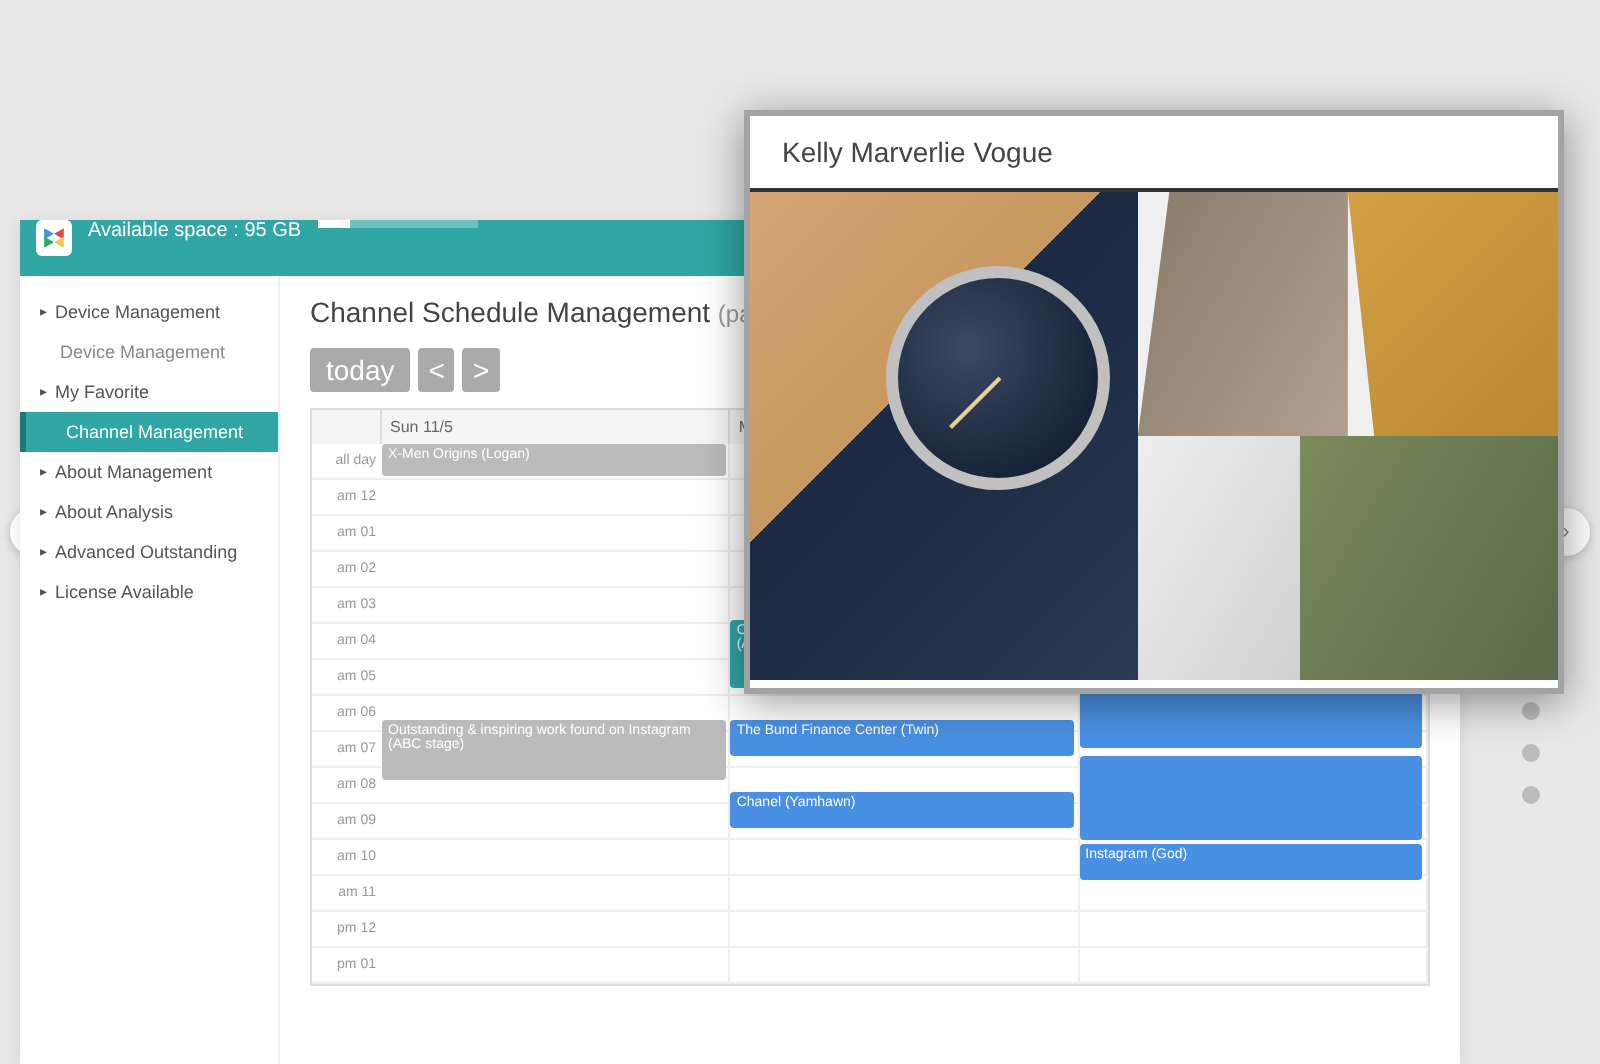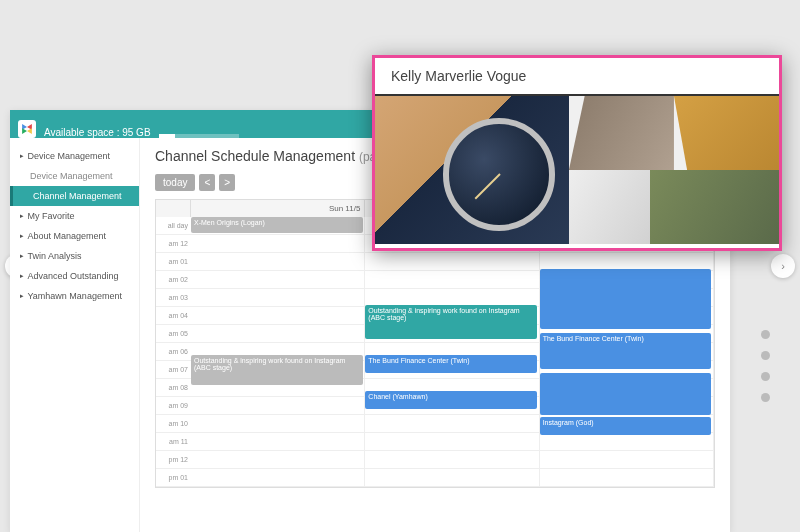--- a/index.html
+++ b/index.html
@@ -1,49 +1,49 @@
 <!DOCTYPE html>
 <html><head>
 <meta charset="utf-8">
 <style>
 *{margin:0;padding:0;box-sizing:border-box;font-family:Arial,sans-serif}
 body{background:#e8e8e8;width:800px;height:532px;overflow:hidden;position:relative}
 .app-window{position:absolute;left:10px;top:110px;width:720px;height:422px;background:#fff;box-shadow:0 2px 8px rgba(0,0,0,0.1)}
-.top-bar{height:28px;background:#30a7a4;display:flex;align-items:flex-end;padding:0 8px;color:#fff;font-size:10px}
+.top-bar{height:28px;background:#30a7a4;display:flex;align-items:flex-start;padding:0 8px;color:#fff;font-size:10px}
 .logo{width:18px;height:18px;background:#fff;border-radius:3px;margin-right:8px;display:flex;align-items:center;justify-content:center}
 .logo svg{width:14px;height:14px}
 .space-bar{width:80px;height:4px;background:rgba(255,255,255,0.3);margin-left:8px;position:relative}
 .space-bar::after{content:'';position:absolute;left:0;top:0;width:20%;height:100%;background:#fff}
 .main{display:flex;height:calc(100% - 28px)}
 .sidebar{width:130px;border-right:1px solid #eee;padding:8px 0;font-size:9px}
 .nav-item{padding:5px 10px;color:#555;cursor:pointer;display:flex;align-items:center}
 .nav-item.sub{padding-left:20px;color:#888}
 .nav-item.active{background:#30a7a4;color:#fff;border-left:3px solid #1a7a78}
 .nav-item .arrow{margin-right:4px;font-size:7px}
 .content{flex:1;padding:10px 15px;overflow:hidden}
 .page-title{font-size:14px;color:#444;margin-bottom:10px}
 .page-title .subtitle{color:#999;font-size:12px}
 .toolbar{display:flex;gap:4px;margin-bottom:8px}
-.btn{background:#aaa;color:#fff;border:none;padding:3px 8px;font-size:10px;cursor:pointer;border-radius:2px}
+.btn{background:#aaa;color:#fff;border:none;padding:3px 8px;font-size:14px;cursor:pointer;border-radius:2px}
 .btn.sm{padding:3px 5px}
 .calendar{border:1px solid #ddd;font-size:8px}
 .cal-header{display:flex;background:#f5f5f5}
 .cal-time-col{width:35px;border-right:1px solid #ddd}
-.cal-day-col{flex:1;border-right:1px solid #ddd;text-align:right;padding:4px;color:#666}
+.cal-day-col{flex:1;border-right:1px solid #ddd;text-align:left;padding:4px;color:#666}
 .cal-body{display:flex;position:relative}
 .cal-times{width:35px}
 .cal-time{height:18px;border-bottom:1px solid #eee;text-align:right;padding-right:3px;color:#999;font-size:7px;line-height:18px}
 .cal-grid{flex:1;display:flex;position:relative}
 .cal-grid-col{flex:1;border-right:1px solid #eee}
 .cal-grid-col .slot{height:18px;border-bottom:1px solid #eee}
 .event{position:absolute;font-size:7px;color:#fff;padding:2px 3px;overflow:hidden;border-radius:2px}
 .ev-gray{background:#bbb}
 .ev-teal{background:#30a7a4}
 .ev-blue{background:#4a90e2}
-.preview{position:absolute;right:18px;top:55px;width:410px;height:196px;background:#ec4899;box-shadow:0 4px 20px rgba(0,0,0,0.4);z-index:10}
+.preview{position:absolute;right:18px;top:55px;width:410px;height:292px;background:#a3a3a3;box-shadow:0 4px 20px rgba(0,0,0,0.4);z-index:10}
 .preview-inner{position:absolute;inset:3px;background:#fff}
 .preview-title{padding:10px 16px;font-size:14px;color:#444;border-bottom:2px solid #333}
 .collage{position:relative;height:calc(100% - 42px);background:#f0f0f0;overflow:hidden}
 .tile{position:absolute;overflow:hidden}
 .tile.watch{left:0;top:0;width:48%;height:100%;background:linear-gradient(135deg,#d4a574 0%,#c89860 40%,#1a2840 40%,#2a3a55 100%)}
 .watch-face{position:absolute;left:35%;top:15%;width:58%;aspect-ratio:1;border-radius:50%;background:radial-gradient(circle at 35% 35%,#3a4a65,#0a1525);border:6px solid #c0c0c0}
 .watch-face::after{content:'';position:absolute;left:50%;top:50%;width:2px;height:35%;background:#e8d090;transform-origin:top;transform:rotate(45deg)}
 .tile.t1{left:48%;top:0;width:26%;height:50%;background:linear-gradient(120deg,#8a7a6a,#b0a090);clip-path:polygon(15% 0,100% 0,100% 100%,0 100%)}
 .tile.t2{left:48%;top:50%;width:26%;height:50%;background:linear-gradient(120deg,#eee,#ccc);clip-path:polygon(0 0,100% 0,85% 100%,0 100%)}
 .tile.t3{left:74%;top:0;width:26%;height:60%;background:linear-gradient(135deg,#d4a044,#b88530);clip-path:polygon(0 0,100% 0,100% 100%,15% 100%)}
@@ -75,42 +75,42 @@
   </div>
   <div class="main">
     <div class="sidebar" id="sidebar">
         <div class="nav-item">
           <span class="arrow">▸</span>
           <span>Device Management</span>
         </div>
         <div class="nav-item sub">
           <span>Device Management</span>
         </div>
+        <div class="nav-item">
+          <span class="arrow">▸</span>
+          <span>My Favorite</span>
+        </div>
         <div class="nav-item sub active">
           <span>Channel Management</span>
         </div>
         <div class="nav-item">
           <span class="arrow">▸</span>
-          <span>My Favorite</span>
-        </div>
-        <div class="nav-item">
-          <span class="arrow">▸</span>
           <span>About Management</span>
         </div>
         <div class="nav-item">
           <span class="arrow">▸</span>
-          <span>Twin Analysis</span>
+          <span>About Analysis</span>
         </div>
         <div class="nav-item">
           <span class="arrow">▸</span>
           <span>Advanced Outstanding</span>
         </div>
         <div class="nav-item">
           <span class="arrow">▸</span>
-          <span>Yamhawn Management</span>
+          <span>License Available</span>
         </div>
       </div>
     <div class="content">
       <div class="page-title">
         <span>Channel Schedule Management</span>
         <span class="subtitle">(paula-pt2200-01)</span>
       </div>
       <div class="toolbar">
         <button class="btn">today</button>
         <button class="btn sm">&lt;</button>

